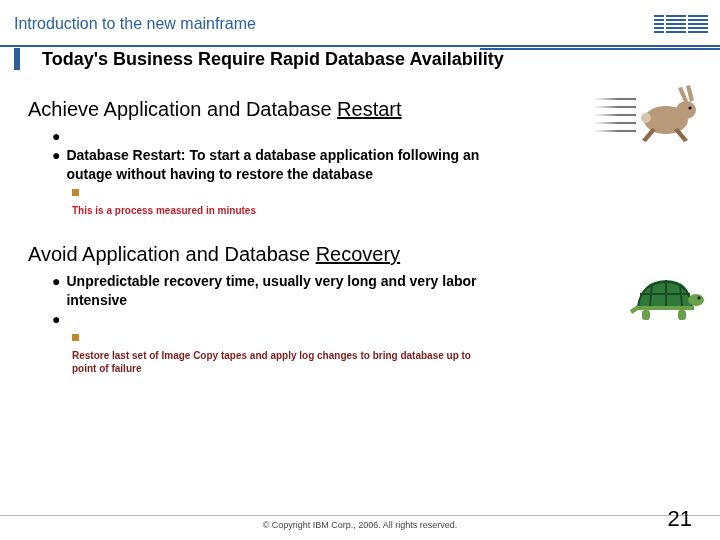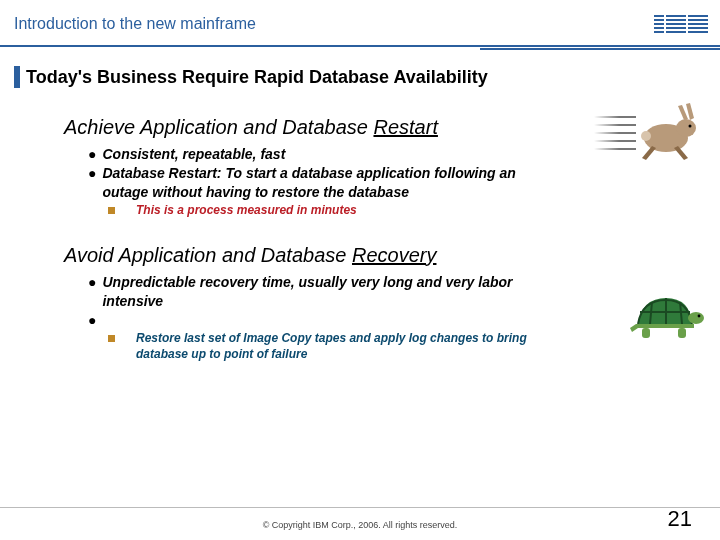--- a/index.html
+++ b/index.html
@@ -53,41 +53,39 @@
   }
   .header-rule::after {
     content: "";
     position: absolute;
     right: 0; top: 3px;
     width: 240px;
     height: 2px;
     background: #2b5f9e;
   }
   .slide-title-wrap {
-    margin-top: 18px;
     padding-left: 14px;
     display: flex;
     align-items: center;
-    gap: 0;
+    gap: 16px;
   }
   .slide-title-accent {
     width: 6px;
     height: 22px;
     background: #2b5f9e;
     margin-right: 6px;
   }
   .slide-title {
     font-size: 18px;
     font-weight: 700;
     color: #000;
   }
   .content {
-    padding: 28px 64px 0 64px;
+    padding: 28px 64px 0 28px;
     position: relative;
-    font-style: italic;
   }
   .section-heading {
     font-size: 20px;
     color: #000;
     font-weight: 400;
     margin-bottom: 6px;
   }
   .section-heading .underlined {
     text-decoration: underline;
   }
@@ -100,36 +98,37 @@
     font-weight: 700;
     color: #000;
     line-height: 1.35;
     display: flex;
     gap: 6px;
   }
   .b1 .mark {
     flex: 0 0 auto;
   }
   .b2 {
-    font-size: 12px;
+    font-size: 10px;
     font-weight: 700;
     line-height: 1.35;
     margin-left: 20px;
     display: flex;
-    gap: 21px;
+    gap: 8px;
+    flex-direction: column;
   }
   .b2 .sq {
     width: 7px;
     height: 7px;
     background: #c08828;
     margin-top: 5px;
     flex: 0 0 auto;
   }
   .b2.red .txt { color: #bb1e26; }
-  .b2 .txt { color: #0c4a6e; }
+  .b2 .txt { color: #7f1d1d; }
   .section2 {
     margin-top: 26px;
   }
   .image-area {
     position: absolute;
     right: 6px;
     width: 120px;
     height: 80px;
     pointer-events: none;
   }
@@ -158,21 +157,21 @@
     left: 34px;
     top: 10px;
     width: 78px;
     height: 56px;
   }
   .footer {
     position: absolute;
     bottom: 10px;
     left: 0; right: 0;
     border-top: 1px solid #bbb;
-    padding-top: 12px;
+    padding-top: 4px;
   }
   .copyright {
     font-size: 9px;
     color: #444;
     text-align: center;
     width: 100%;
   }
   .page-num {
     position: absolute;
     right: 28px;
@@ -200,21 +199,20 @@
 </div>
 
 <div class="content">
 
   <div class="section-heading">
     <span>Achieve Application and Database </span><span class="underlined">Restart</span>
   </div>
   <div class="bullets">
     <div class="b1">
       <span class="mark">●</span>
-      <span>Consistent, repeatable, fast</span>
     </div>
     <div class="b1">
       <span class="mark">●</span>
       <span>Database Restart:  To start a database application following an outage without having to restore the database</span>
     </div>
     <div class="b2 red">
       <span class="sq"></span>
       <span class="txt">This is a process measured in minutes</span>
     </div>
   </div>

